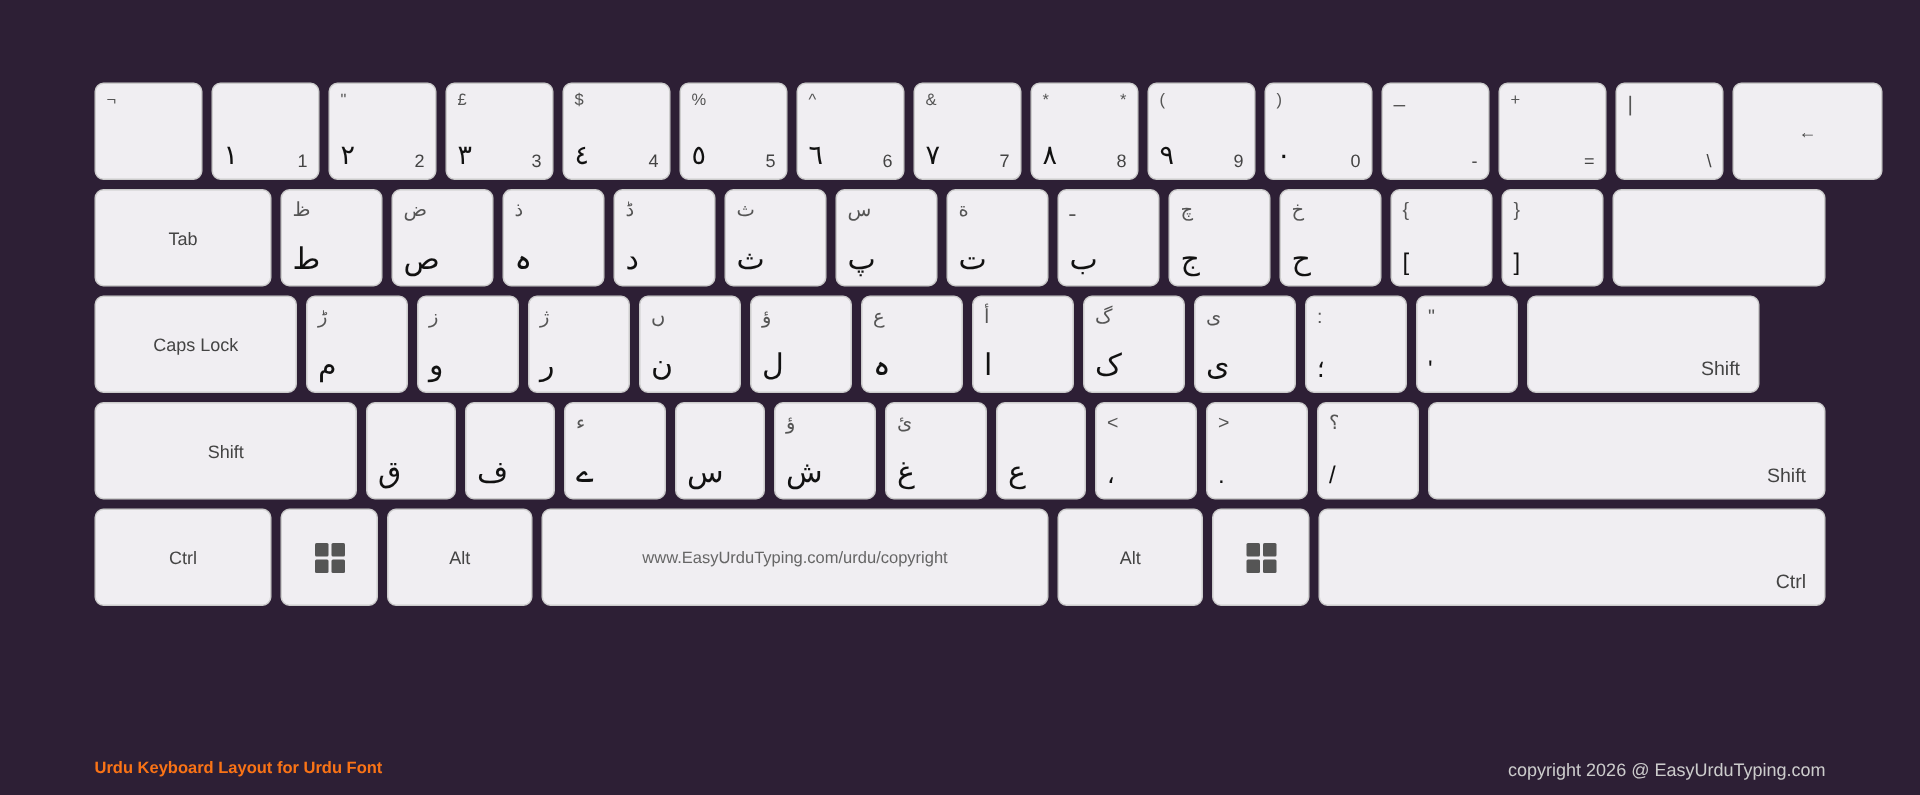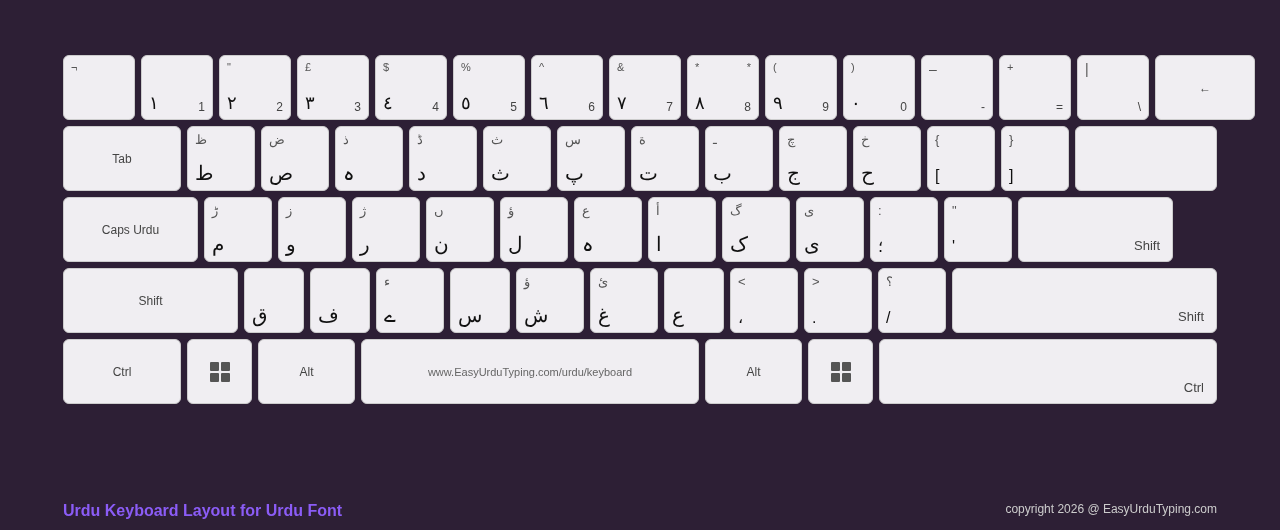--- a/index.html
+++ b/index.html
@@ -51,22 +51,22 @@
 
     .bottom-labels {
       position: absolute;
       bottom: 10px;
       left: 63px;
       right: 63px;
       display: flex;
       justify-content: space-between;
     }
     .bottom-label-left {
-      font-size: 16px;
-      color: #8b5cf6;
+      font-size: 11px;
+      color: #f97316;
       font-weight: bold;
     }
     .bottom-label-right {
       font-size: 12px;
       color: #ccc;
     }
 
     .key .corner-tl {
       position: absolute;
       top: 5px;
@@ -268,21 +268,21 @@
       <span class="corner-bl" style="font-size:16px;">]</span>
     </div>
 
     <div class="key key-wide-enter" style="flex:1;">
       
     </div>
   </div>
 
   <div class="keyboard-row">
     <div class="key key-wide-caps">
-      <span class="center-label">Caps Urdu</span>
+      <span class="center-label">Caps Lock</span>
     </div>
 
     <div class="key key-standard">
       <span class="corner-tl" style="font-size:13px;">ڑ</span>
       <span class="corner-bl" style="font-size:20px;">م</span>
     </div>
 
     <div class="key key-standard">
       <span class="corner-tl" style="font-size:13px;">ز</span>
       <span class="corner-bl" style="font-size:20px;">و</span>
@@ -404,21 +404,21 @@
           <div class="win-cell"></div>
           <div class="win-cell"></div>
           <div class="win-cell"></div>
         </div>
       </div>
     </div>
     <div class="key key-wide-alt">
       <span class="center-label">Alt</span>
     </div>
     <div class="key key-space">
-      <span class="center-label" style="font-size:11px;color:#666;">www.EasyUrduTyping.com/urdu/keyboard</span>
+      <span class="center-label" style="font-size:11px;color:#666;">www.EasyUrduTyping.com/urdu/copyright</span>
     </div>
     <div class="key key-wide-alt">
       <span class="center-label">Alt</span>
     </div>
     <div class="key key-wide-win">
       <div class="win-logo">
         <div class="win-grid">
           <div class="win-cell"></div>
           <div class="win-cell"></div>
           <div class="win-cell"></div>

